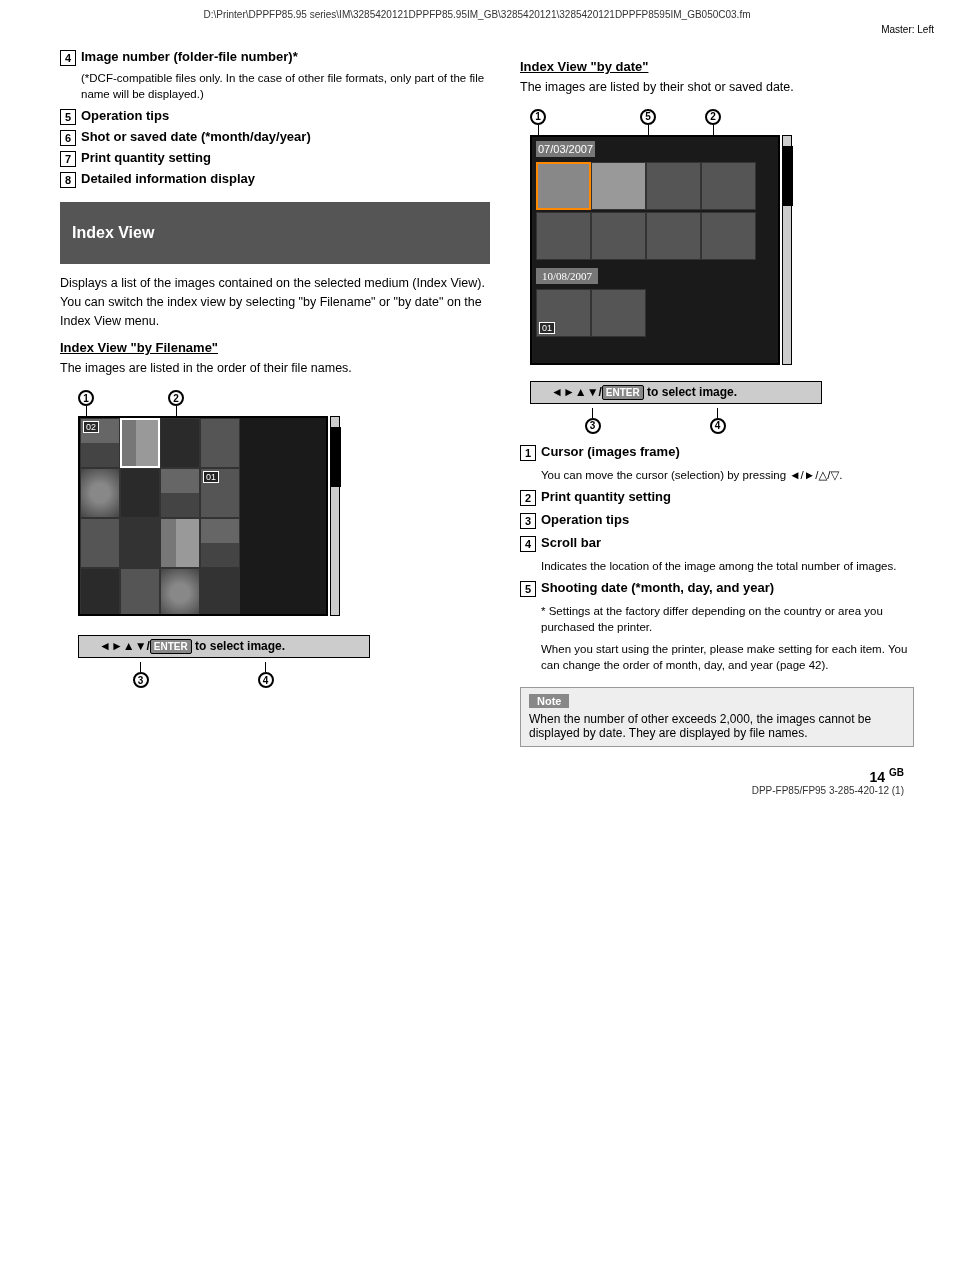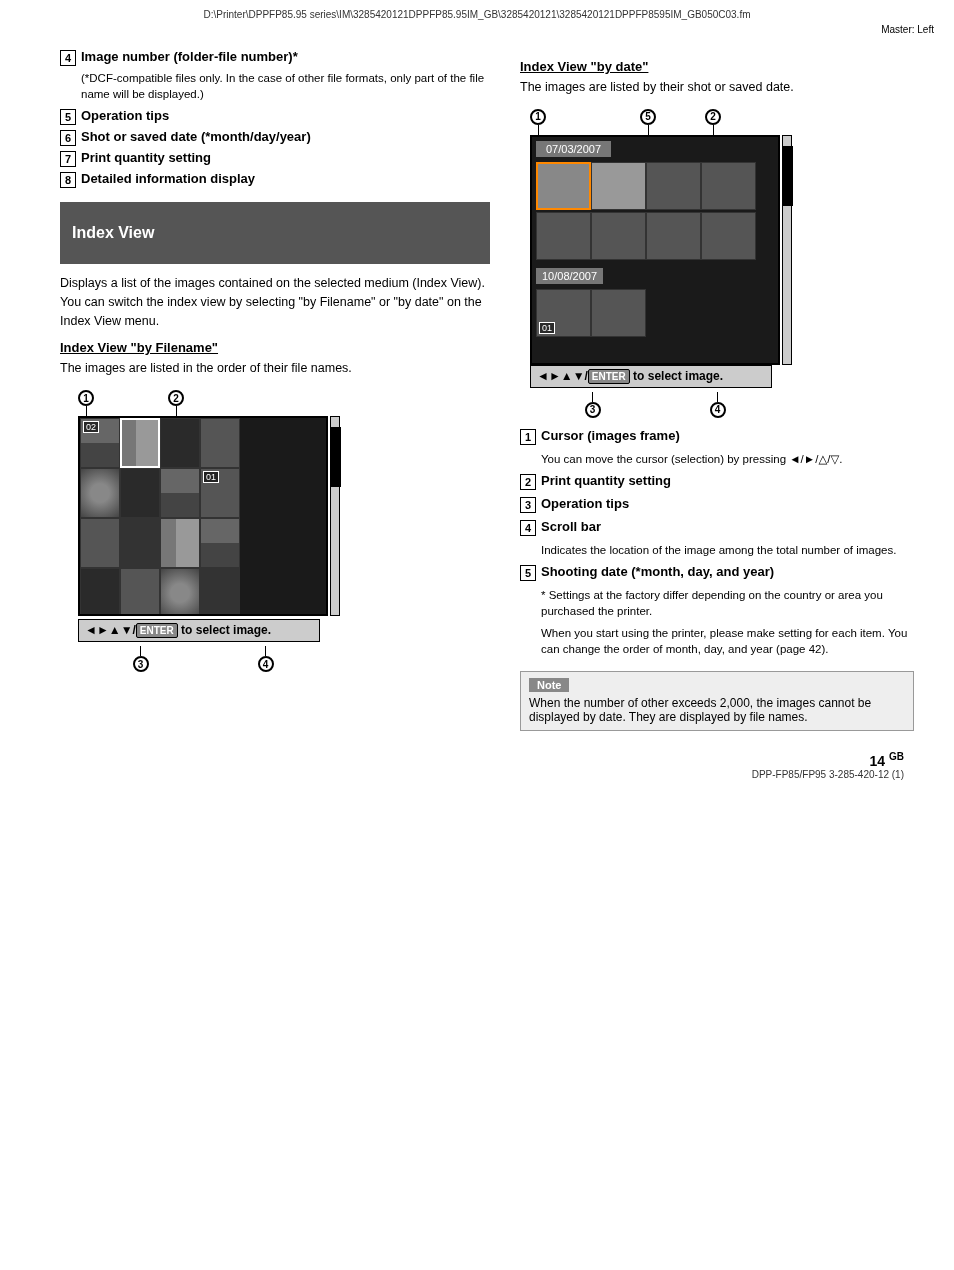--- a/index.html
+++ b/index.html
@@ -141,25 +141,25 @@
     .scrollbar-thumb {
       width: 10px;
       height: 60px;
       background: #000;
       position: absolute;
       top: 10px;
     }
     .caption-bar {
       background: #ccc;
       border: 1px solid #000;
-      width: 242px;
-      padding: 3px 6px;
+      width: 292px;
+      padding: 3px 20px;
       font-size: 12px;
       font-weight: bold;
-      margin-top: 0;
+      margin-top: 16px;
     }
     .caption-bar .enter-key {
       display: inline-block;
       background: #888;
       color: #fff;
       font-size: 10px;
       padding: 1px 3px;
       border: 1px solid #000;
       border-radius: 2px;
     }
@@ -369,38 +369,38 @@
         <div style="position:absolute; left:175px; bottom:0; display:flex; flex-direction:column; align-items:center;">
           <span class="callout-num">2</span>
           <div style="width:1px;height:10px;background:#000;"></div>
         </div>
       </div>
 
       <div style="margin-left:10px; position:relative; display:inline-block;">
         <div class="date-diagram-img">
 
           <div style="padding:4px 4px 2px;">
-            <div style="background:#777; color:#fff; font-size:11px; padding:2px 10px; display:inline-block; margin-bottom:3px;">07/03/2007</div>
+            <div style="background:#777; color:#fff; font-size:11px; padding:2px 2px; display:inline-block; margin-bottom:3px;">07/03/2007</div>
           </div>
 
           <div class="date-grid-row">
             <div class="date-cell photo-medium" style="border:2px solid #ff8800; background:#888;"></div>
             <div class="date-cell photo-landscape" style="background:#999;"></div>
             <div class="date-cell photo-dark"></div>
             <div class="date-cell photo-portrait"></div>
           </div>
           <div class="date-grid-row" style="margin-top:2px;">
             <div class="date-cell photo-flower"></div>
             <div class="date-cell photo-dark2"></div>
             <div class="date-cell photo-medium"></div>
             <div class="date-cell photo-landscape"></div>
           </div>
 
           <div style="padding:4px 4px 2px; margin-top:4px;">
-            <div style="background:#777; color:#fff; font-size:11px; padding:2px 6px; display:inline-block; margin-bottom:3px;">10/08/2007</div>
+            <div style="background:#777; color:#fff; font-size:11px; padding:2px 6px; display:inline-block; margin-bottom:3px;font-family:Liberation Serif, serif;">10/08/2007</div>
           </div>
           <div class="date-grid-row">
             <div class="date-cell photo-dark">
               <span class="cell-num" style="color:#fff; font-size:9px; position:absolute; bottom:2px; left:2px; background:rgba(0,0,0,0.5); padding:0 2px; border:1px solid #fff;">01</span>
             </div>
             <div class="date-cell photo-medium"></div>
           </div>
         </div>
         
         <div class="scrollbar-right" style="height:230px;">

